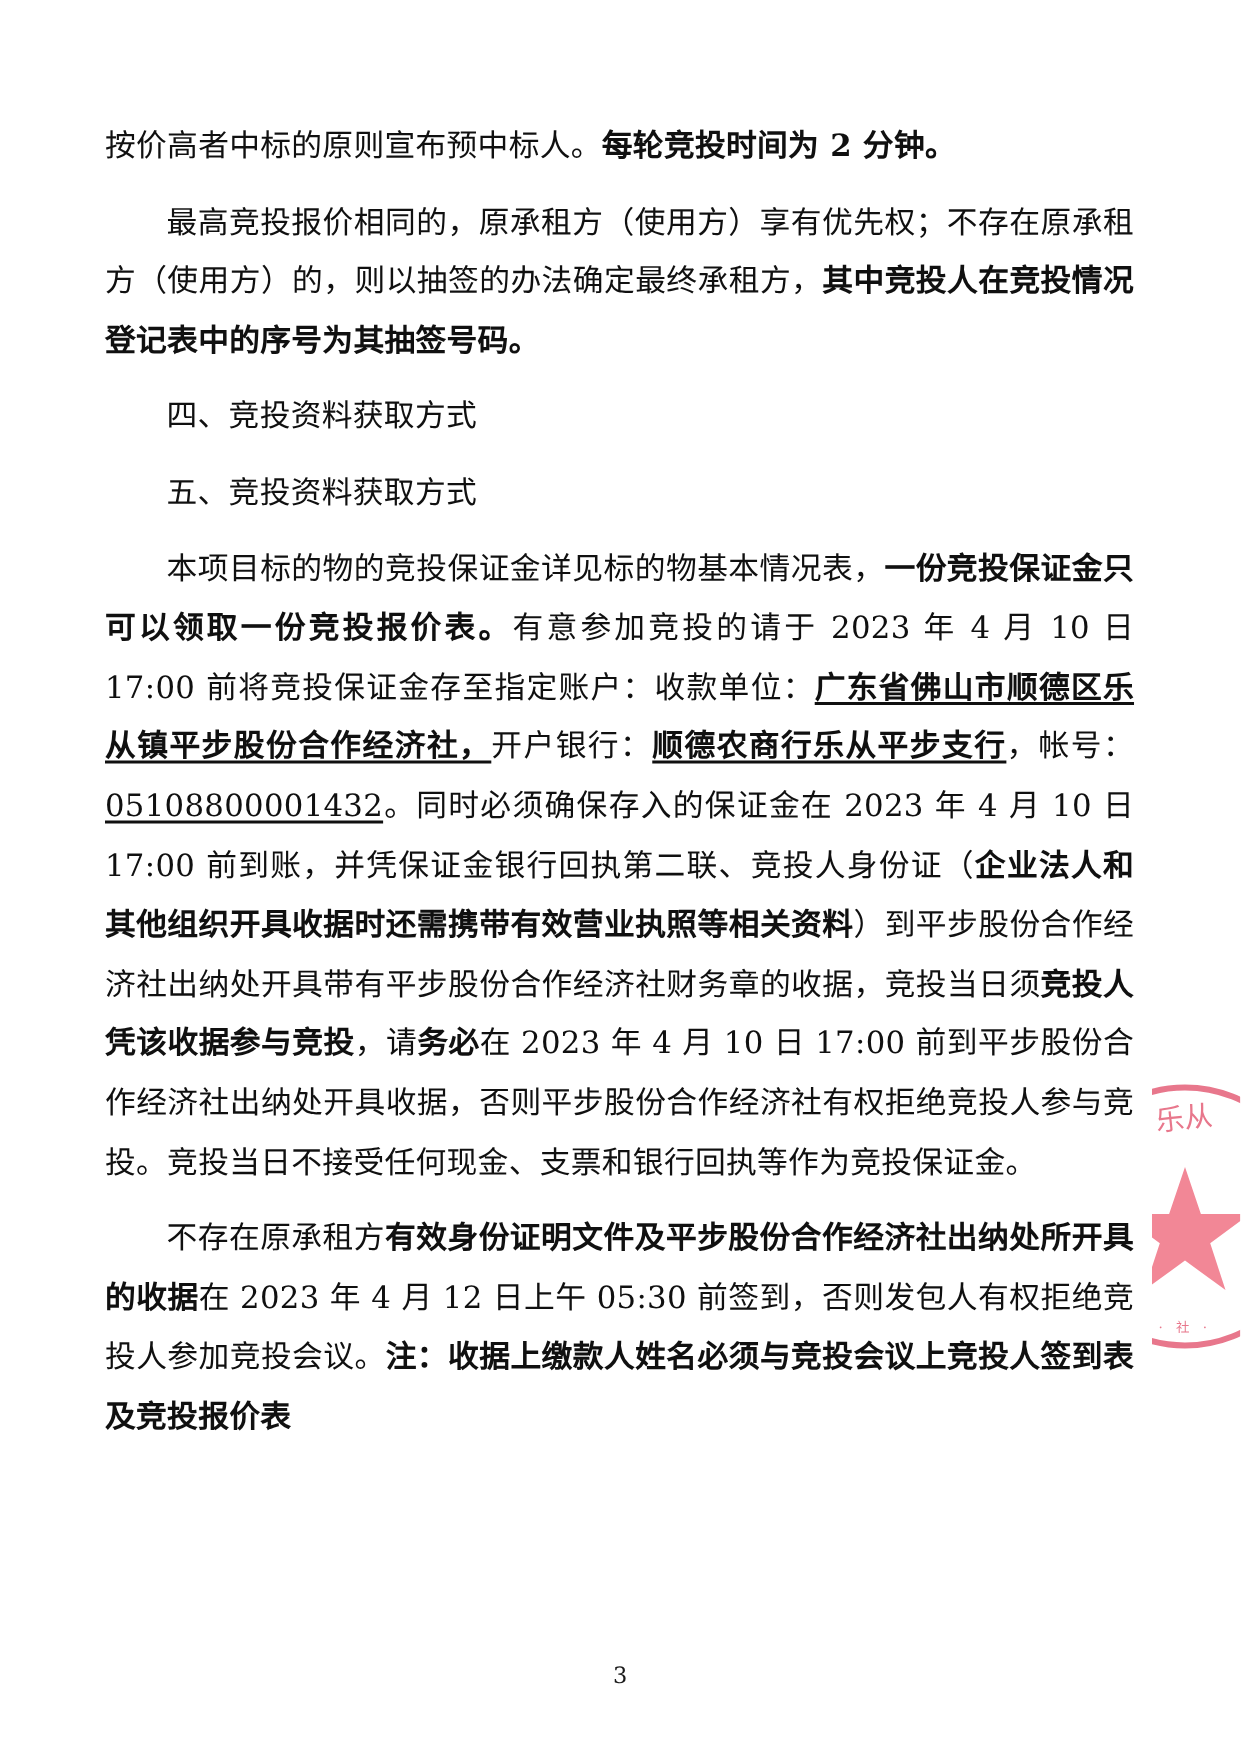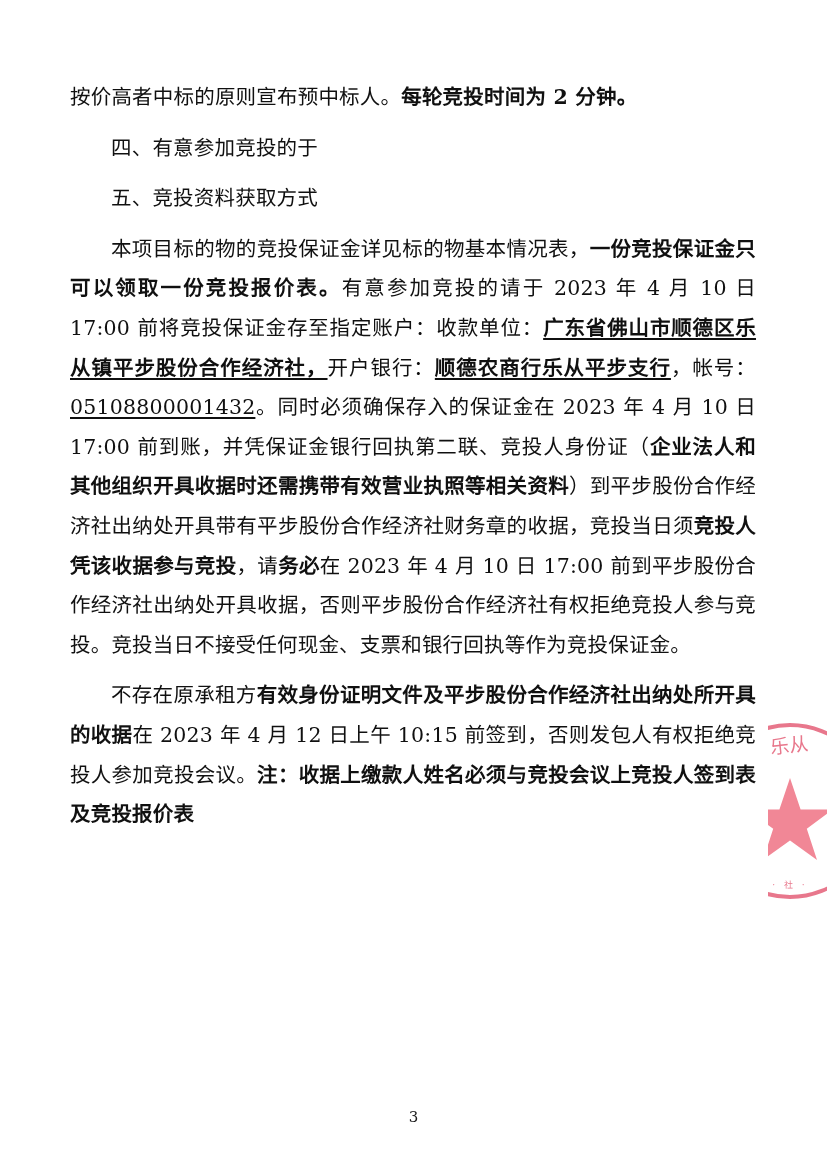--- a/index.html
+++ b/index.html
@@ -76,24 +76,25 @@
   }
 </style>
 </head>
 <body>
 
 <div class="page">
 
   <div class="content">
 
   <p class="para noindent"><span>按价高者中标的原则宣布预中标人。</span><span class="b">每轮竞投时间为 2 分钟。</span></p>
-      <p class="para indent gap"><span>四、有意参加竞投的于</span></p>
+      <p class="para indent gap"><span>最高竞投报价相同的，原承租方（使用方）享有优先权；不存在原承租方（使用方）的，则以抽签的办法确定最终承租方，</span><span class="b">其中竞投人在竞投情况登记表中的序号为其抽签号码。</span></p>
+      <p class="para indent gap"><span>四、竞投资料获取方式</span></p>
       <p class="para indent gap"><span>五、竞投资料获取方式</span></p>
       <p class="para indent gap"><span>本项目标的物的竞投保证金详见标的物基本情况表，</span><span class="b">一份竞投保证金只可以领取一份竞投报价表。</span><span>有意参加竞投的请于 2023 年 4 月 10 日 17:00 前将竞投保证金存至指定账户：收款单位：</span><span class="b u">广东省佛山市顺德区乐从镇平步股份合作经济社，</span><span>开户银行：</span><span class="b u">顺德农商行乐从平步支行</span><span>，帐号：</span><span class="u">05108800001432</span><span>。同时必须确保存入的保证金在 2023 年 4 月 10 日 17:00 前到账，并凭保证金银行回执第二联、竞投人身份证（</span><span class="b">企业法人和其他组织开具收据时还需携带有效营业执照等相关资料</span><span>）到平步股份合作经济社出纳处开具带有平步股份合作经济社财务章的收据，竞投当日须</span><span class="b">竞投人凭该收据参与竞投</span><span>，请</span><span class="b">务必</span><span>在 2023 年 4 月 10 日 17:00 前到平步股份合作经济社出纳处开具收据，否则平步股份合作经济社有权拒绝竞投人参与竞投。竞投当日不接受任何现金、支票和银行回执等作为竞投保证金。</span></p>
-      <p class="para indent gap"><span>不存在原承租方</span><span class="b">有效身份证明文件及平步股份合作经济社出纳处所开具的收据</span><span>在 2023 年 4 月 12 日上午 10:15 前签到，否则发包人有权拒绝竞投人参加竞投会议。</span><span class="b">注：收据上缴款人姓名必须与竞投会议上竞投人签到表及竞投报价表</span></p>
+      <p class="para indent gap"><span>不存在原承租方</span><span class="b">有效身份证明文件及平步股份合作经济社出纳处所开具的收据</span><span>在 2023 年 4 月 12 日上午 05:30 前签到，否则发包人有权拒绝竞投人参加竞投会议。</span><span class="b">注：收据上缴款人姓名必须与竞投会议上竞投人签到表及竞投报价表</span></p>
     </div>
 
   <div class="seal">
     <svg class="seal-svg" width="130" height="190" viewBox="0 0 130 190" xmlns="http://www.w3.org/2000/svg" aria-hidden="true">
       <defs>
         <clipPath id="pageClip">
           <rect x="0" y="0" width="59" height="190"></rect>
         </clipPath>
       </defs>
       <g clip-path="url(#pageClip)" opacity="0.82">

